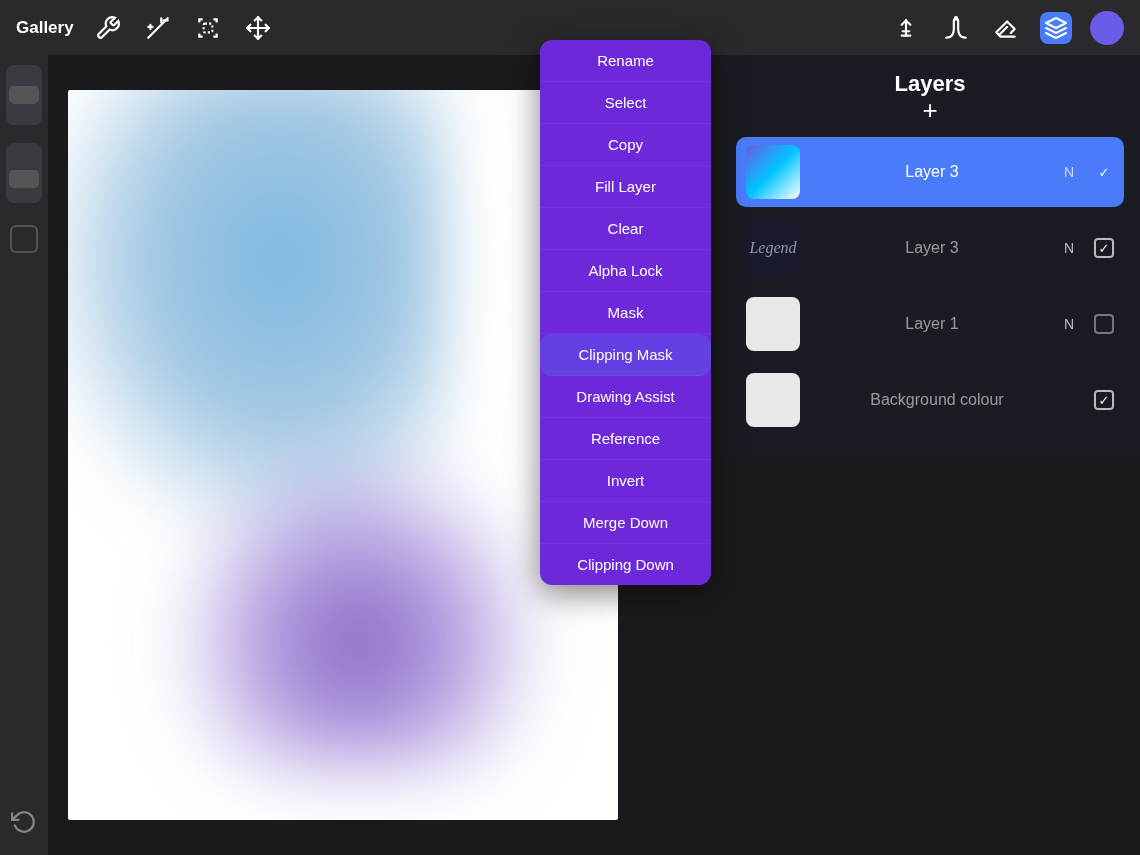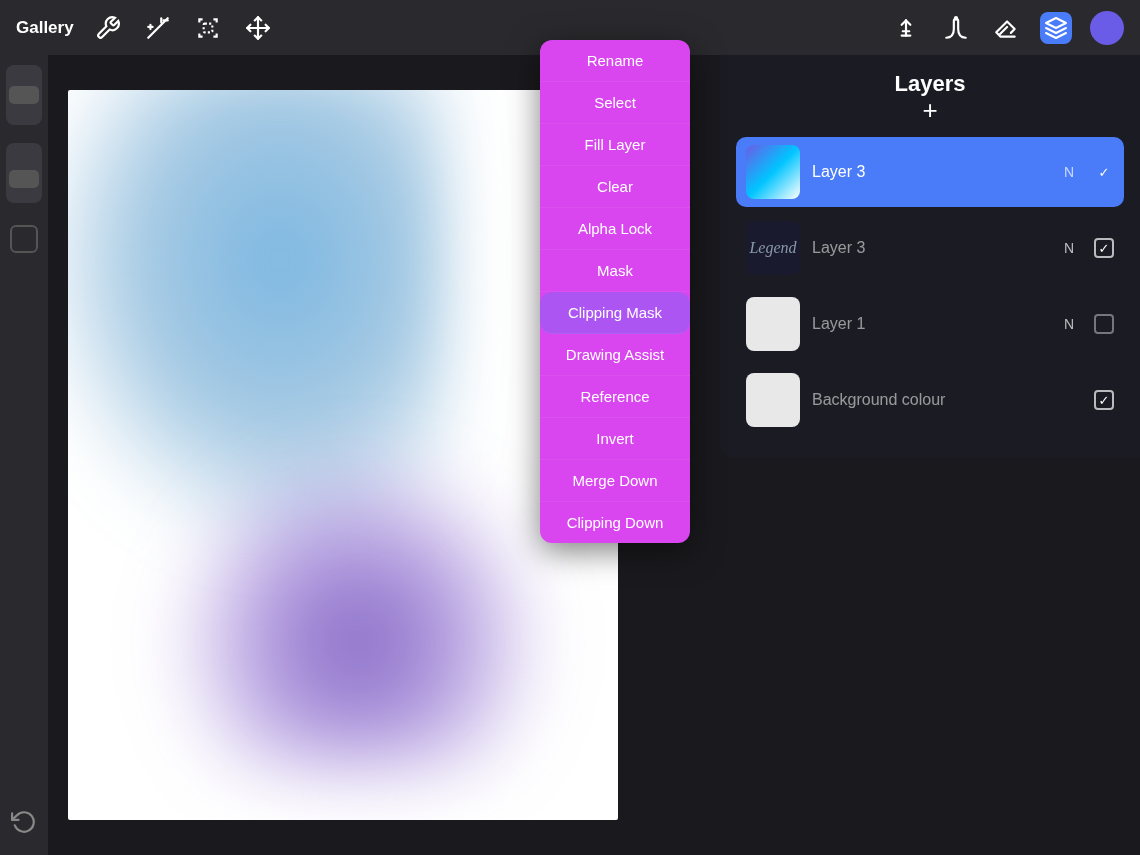--- a/index.html
+++ b/index.html
@@ -158,22 +158,22 @@
       height: 320px;
       background: radial-gradient(ellipse at 50% 60%, rgba(100, 60, 180, 0.8) 0%, rgba(120, 80, 200, 0.5) 40%, transparent 70%);
       filter: blur(35px);
     }
 
     
     .context-menu {
       position: absolute;
       top: 40px;
       left: 540px;
-      width: 150px;
-      background: #d946ef;
+      width: 171px;
+      background: #6d28d9;
       border-radius: 12px;
       overflow: hidden;
       z-index: 100;
       box-shadow: 0 8px 32px rgba(0,0,0,0.5);
     }
     .context-menu-item {
       padding: 12px 16px;
       color: #fff;
       font-size: 15px;
       text-align: center;
@@ -218,20 +218,21 @@
       cursor: pointer;
       line-height: 1;
     }
     .layer-item {
       display: flex;
       align-items: center;
       padding: 8px 10px;
       border-radius: 10px;
       margin-bottom: 6px;
       gap: 12px;
+      text-align: center;
     }
     .layer-item.selected {
       background: #4A7CFA;
     }
     .layer-thumbnail {
       width: 54px;
       height: 54px;
       border-radius: 8px;
       overflow: hidden;
       flex-shrink: 0;
@@ -404,20 +405,21 @@
 <div class="canvas-area">
   <div class="canvas">
     <div class="canvas-blob-blue"></div>
     <div class="canvas-blob-purple"></div>
   </div>
 </div>
 
 <div class="context-menu">
   <div class="context-menu-item">Rename</div>
   <div class="context-menu-item">Select</div>
+  <div class="context-menu-item">Copy</div>
   <div class="context-menu-item">Fill Layer</div>
   <div class="context-menu-item">Clear</div>
   <div class="context-menu-item">Alpha Lock</div>
   <div class="context-menu-item">Mask</div>
   <div class="context-menu-item active">Clipping Mask</div>
   <div class="context-menu-item">Drawing Assist</div>
   <div class="context-menu-item">Reference</div>
   <div class="context-menu-item">Invert</div>
   <div class="context-menu-item">Merge Down</div>
   <div class="context-menu-item">Clipping Down</div>

